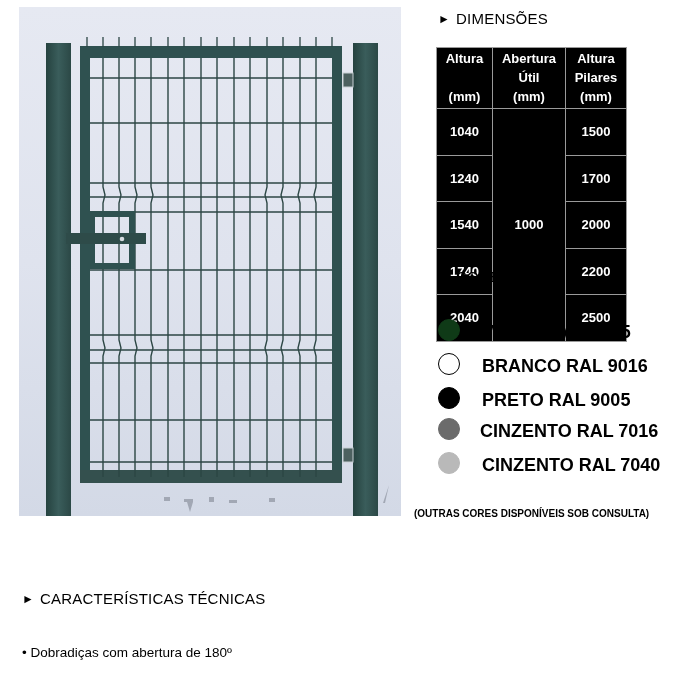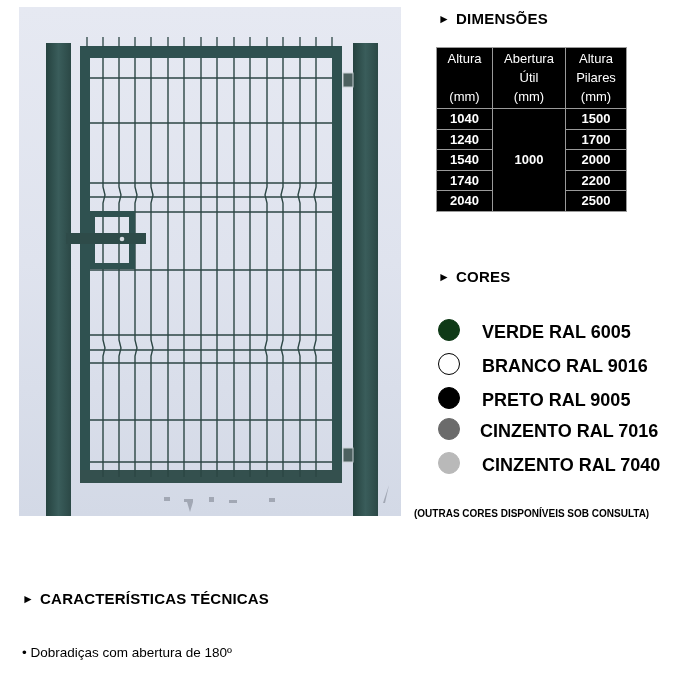--- a/index.html
+++ b/index.html
@@ -3,27 +3,27 @@
 <meta charset="utf-8">
 <style>
   html, body { margin: 0; padding: 0; background: #ffffff; }
   body { width: 700px; height: 700px; position: relative; overflow: hidden; font-family: "Liberation Sans", sans-serif; color: #000; }
 
   
   .photo { position: absolute; left: 19px; top: 7px; width: 382px; height: 509px; background: linear-gradient(180deg, #e6e9f2 0%, #dfe3ee 50%, #d3d9e6 100%); overflow: hidden; }
   .photo svg { display: block; }
 
   
-  .sec-title { position: absolute; font-weight: bold; font-size: 15px; letter-spacing: 0.2px; white-space: nowrap; }
+  .sec-title { position: absolute; font-weight: normal; font-size: 15px; letter-spacing: 0.2px; white-space: nowrap; }
   .sec-title .tri { display: inline-block; font-size: 12px; margin-right: 6px; vertical-align: 1px; }
 
   
   .dims { position: absolute; left: 436px; top: 47px; border-collapse: collapse; background: #000; color: #fff; font-weight: bold; font-size: 13px; }
-  .dims td, .dims th { border: 1px solid #9a9a9a; padding: 0; text-align: center; }
-  .dims th { font-weight: normal; line-height: 19px; vertical-align: top; padding: 1px 2px 0; }
+  .dims td, .dims th { border: 1px solid #9a9a9a; padding: 13px; text-align: center; }
+  .dims th { font-weight: bold; line-height: 19px; vertical-align: top; padding: 1px 2px 0; }
   .dims td { line-height: 19.5px; }
   .c1 { width: 51px; } .c2 { width: 68px; } .c3 { width: 56px; }
 
   
   .colors { position: absolute; left: 438px; top: 315px; width: 240px; }
   .color-row { position: absolute; left: 0; height: 26px; display: flex; align-items: center; }
   .swatch { width: 22px; height: 22px; border-radius: 50%; box-sizing: border-box; }
   .color-label { position: absolute; left: 44px; font-weight: bold; font-size: 18px; white-space: nowrap; top: 5px; }
   .note { position: absolute; left: 414px; top: 508px; font-weight: bold; font-size: 10px; white-space: nowrap; }
 

